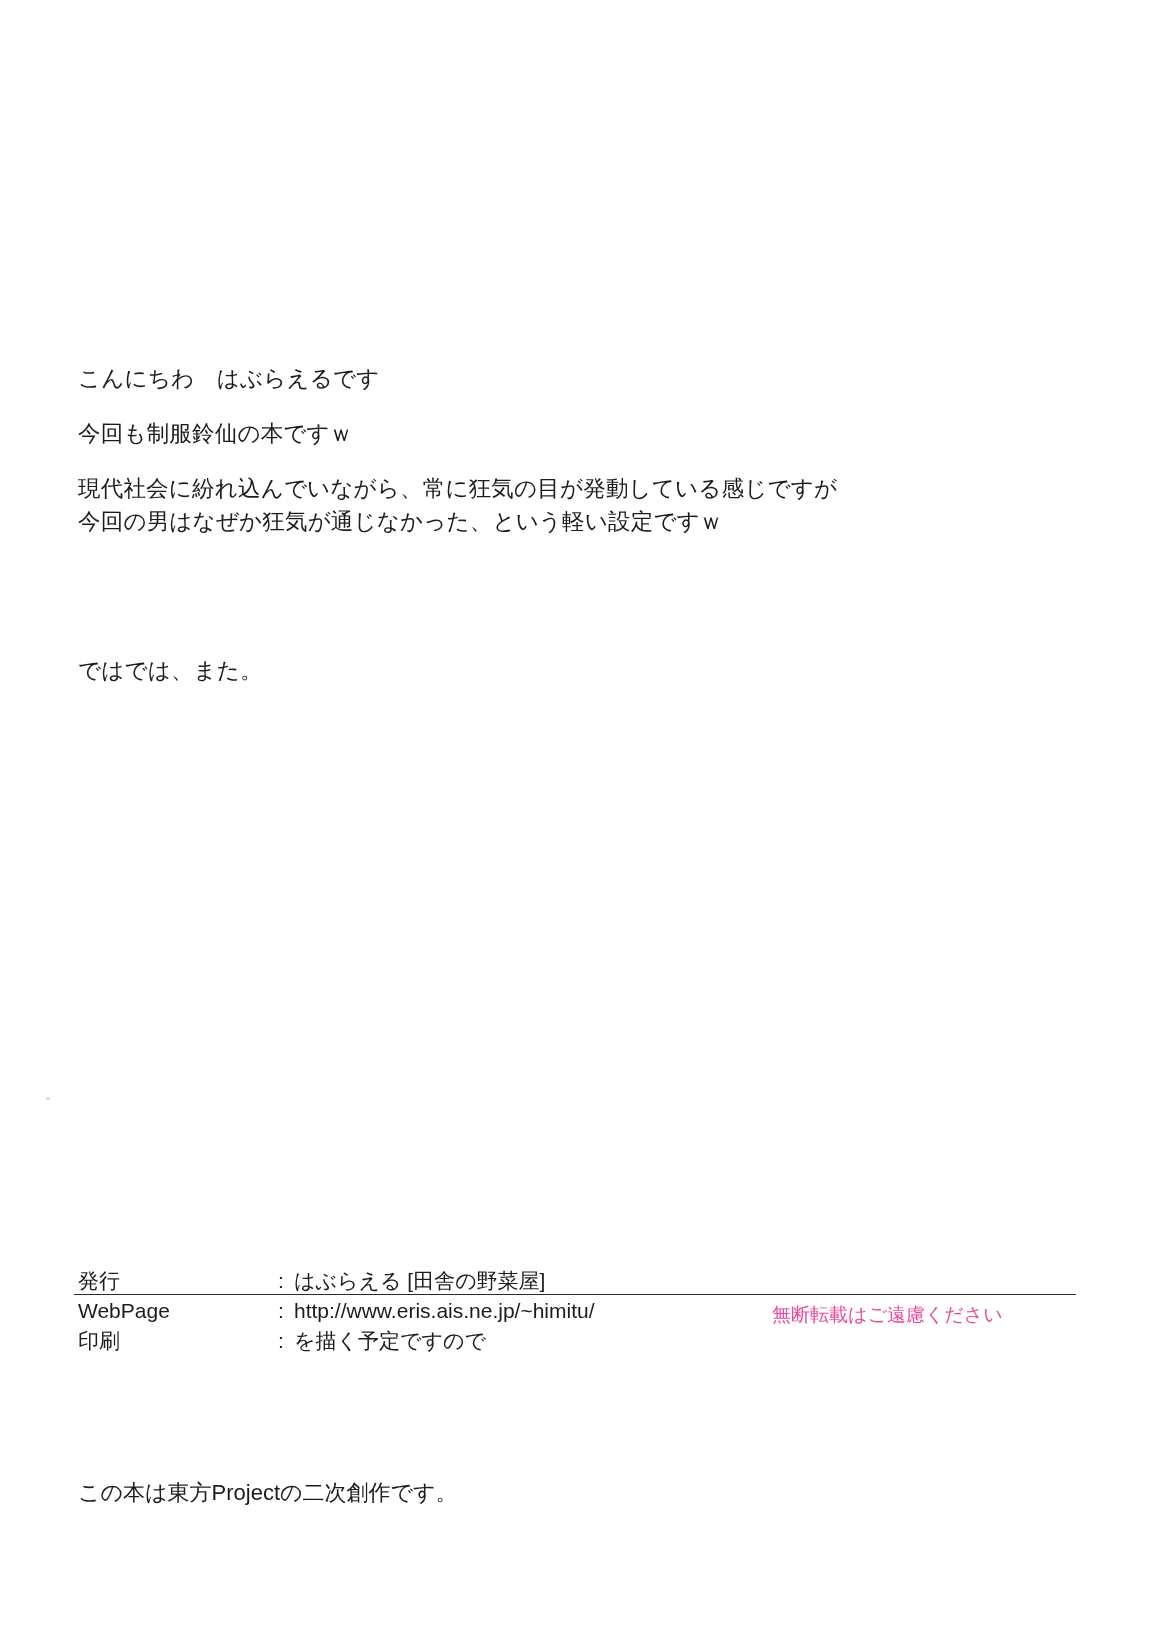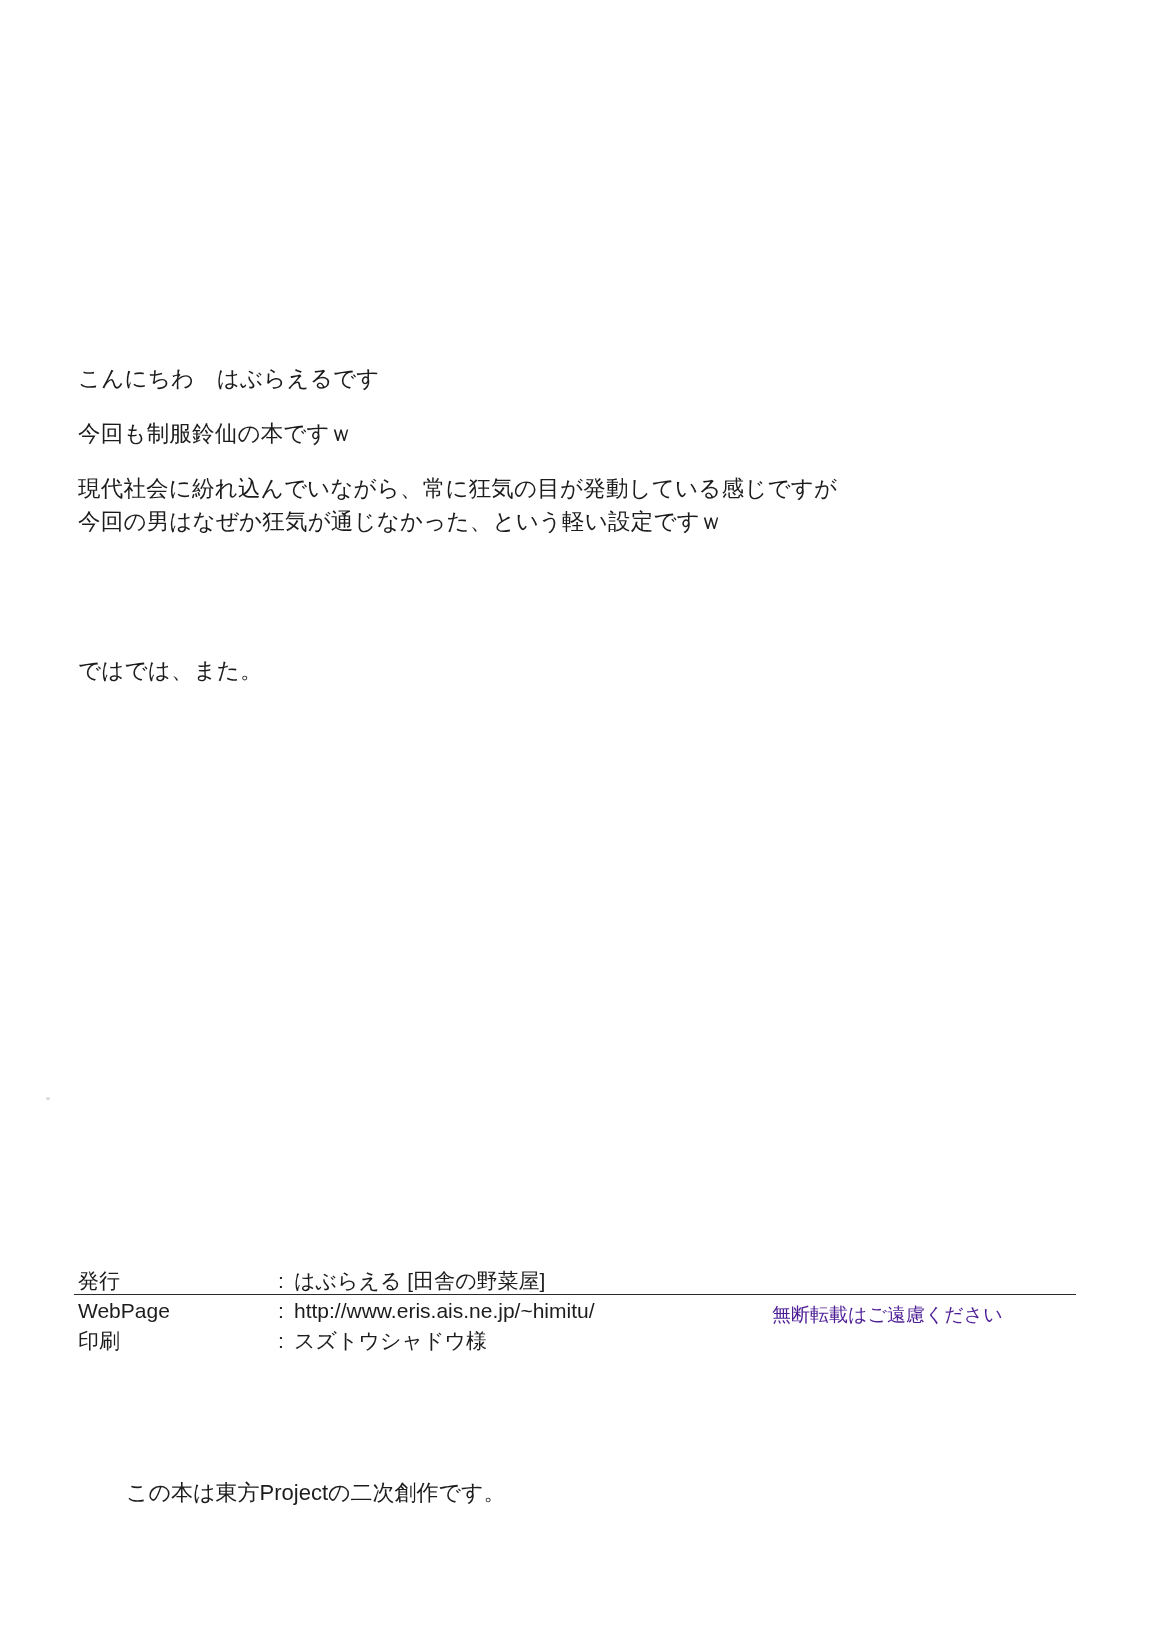--- a/index.html
+++ b/index.html
@@ -70,34 +70,33 @@
   .col-label { width: 200px; }
   .col-sep   { width: 16px; text-align: left; }
   .col-value { width: 520px; }
 
   .notice {
     position: absolute;
     left: 772px;
     top: 1300px;
     font-size: 19px;
     line-height: 30px;
-    color: #4c1d95;
+    color: #ec4899;
     white-space: nowrap;
     text-align: right;
   }
 
   .footnote {
     position: absolute;
     left: 78px;
     top: 1478px;
     font-size: 22px;
     line-height: 30px;
     color: #1c1c1c;
     white-space: nowrap;
-    margin-left: 48px;
   }
 
   
   .speck {
     position: absolute;
     left: 46px;
     top: 1097px;
     width: 4px;
     height: 3px;
     background: #d8d8d8;
@@ -135,21 +134,21 @@
           <td class="col-value">はぶらえる [田舎の野菜屋]</td>
         </tr>
         <tr>
           <td class="col-label">WebPage</td>
           <td class="col-sep">:</td>
           <td class="col-value">http://www.eris.ais.ne.jp/~himitu/</td>
         </tr>
         <tr>
           <td class="col-label">印刷</td>
           <td class="col-sep">:</td>
-          <td class="col-value">スズトウシャドウ様</td>
+          <td class="col-value">を描く予定ですので</td>
         </tr>
       </tbody>
     </table>
   </section>
 
   <div class="notice">無断転載はご遠慮ください</div>
 
   <div class="footnote">この本は東方Projectの二次創作です。</div>
 
 </div>

